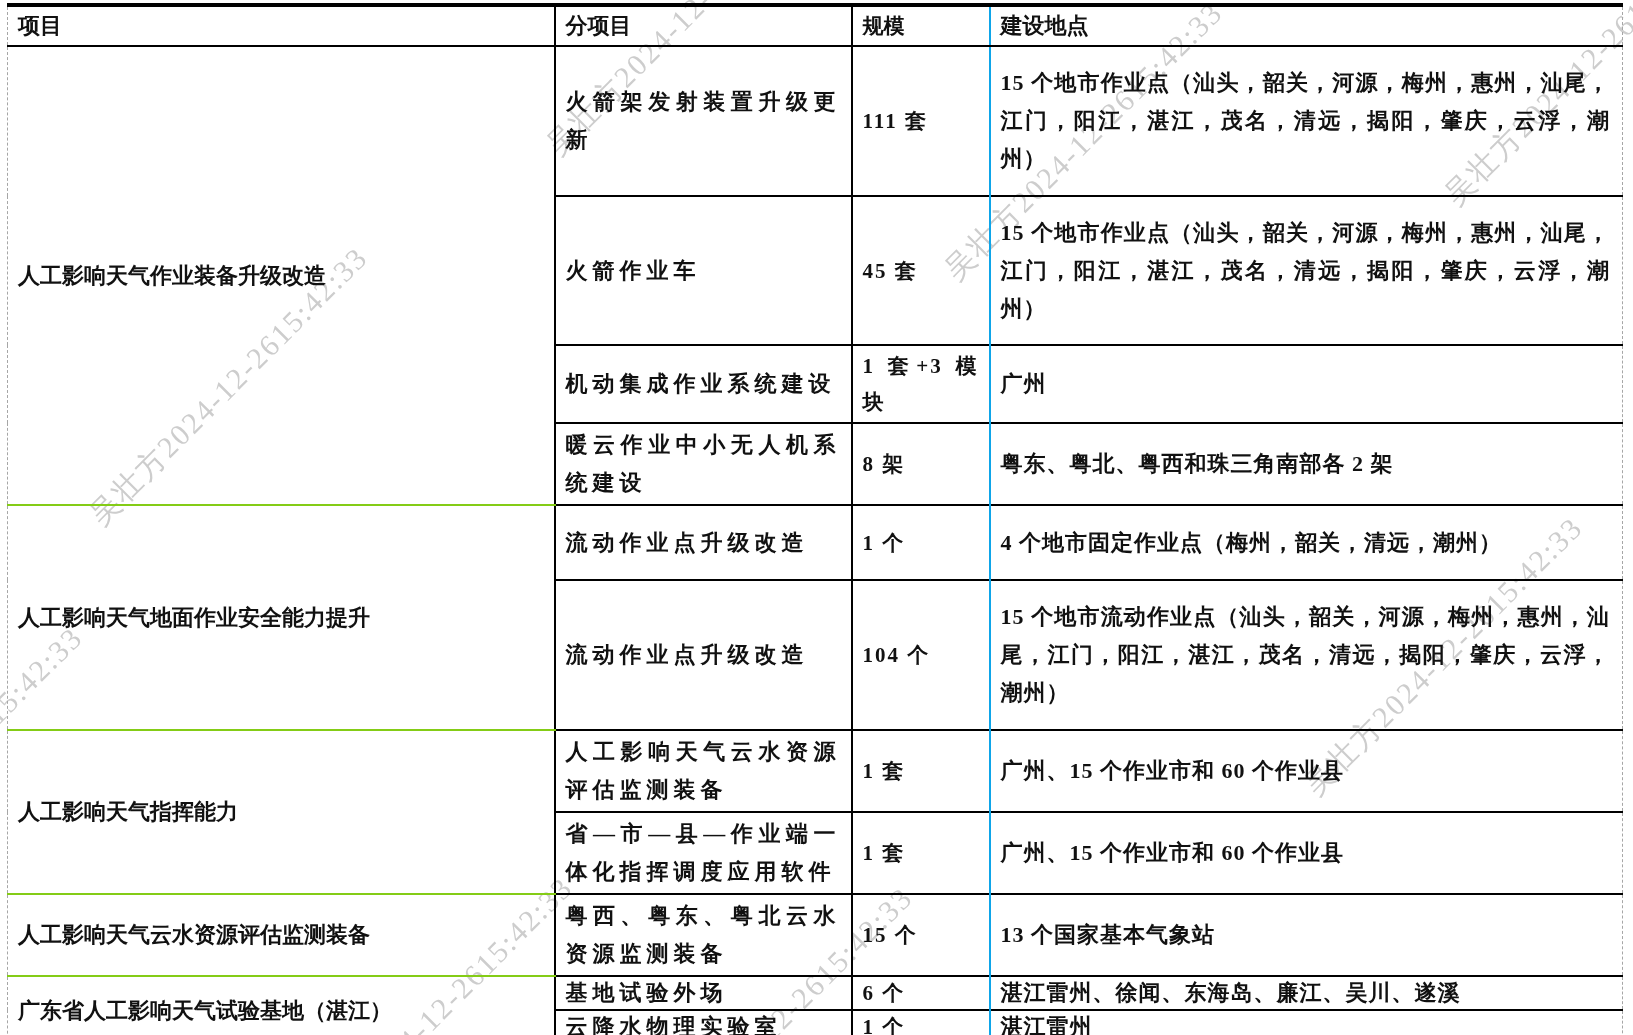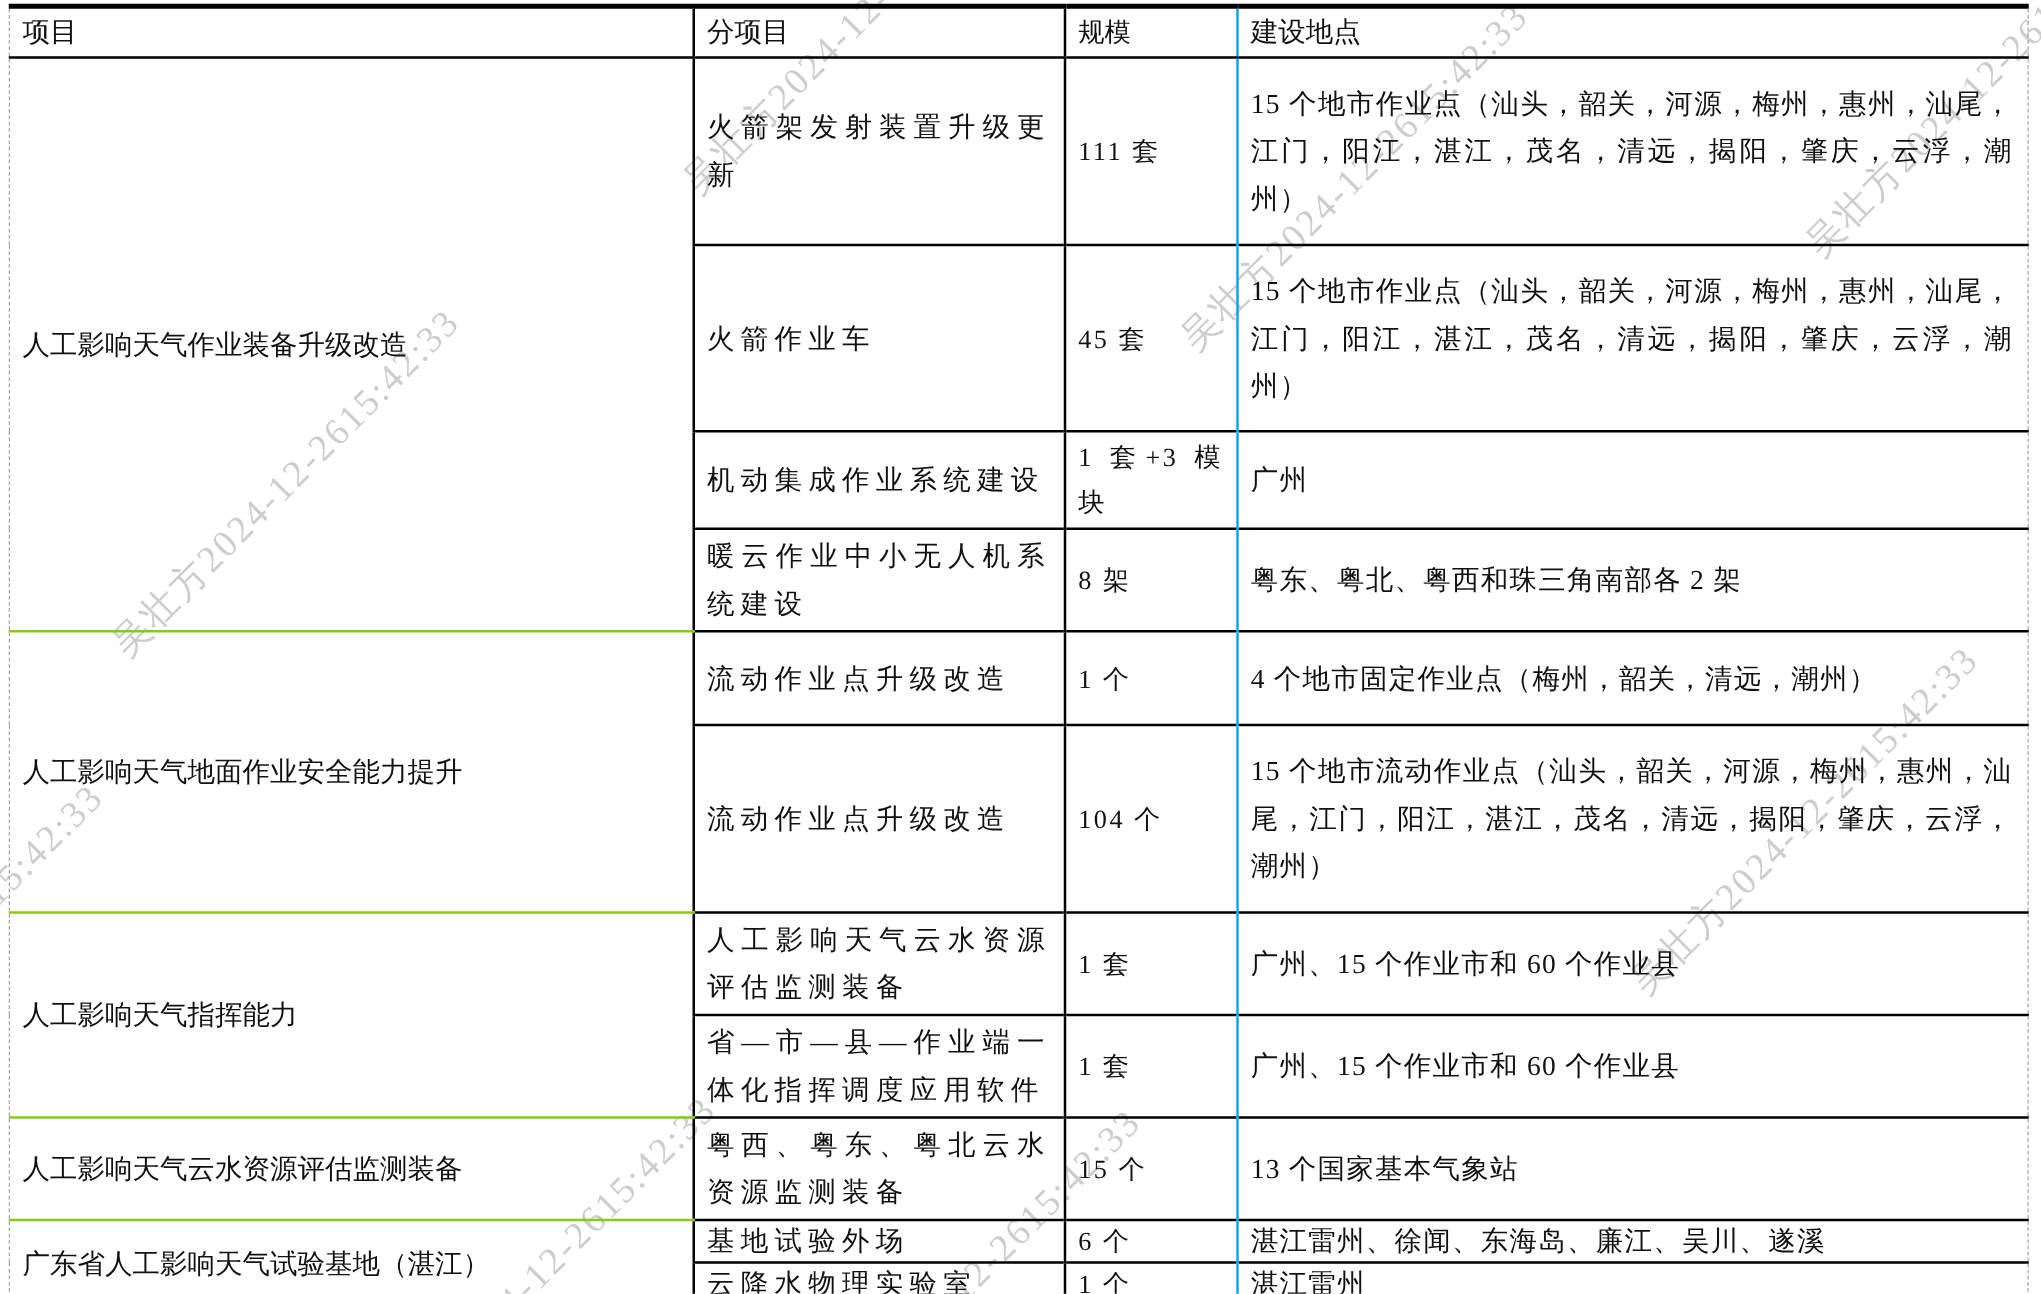--- a/index.html
+++ b/index.html
@@ -17,21 +17,21 @@
     transform:rotate(-45deg);transform-origin:0 50%;
   }
   
   #tbl-wrap{position:absolute;left:7px;top:3px;z-index:1;}
   table{
     border-collapse:collapse;table-layout:fixed;
     width:1615px;background:transparent;
   }
   th,td{
     padding:2px 10px;vertical-align:middle;
-    font-weight:normal;overflow:hidden;
+    font-weight:bold;overflow:hidden;
   }
   thead th{
     border-top:4px solid #000;
     border-bottom:2px solid #000;
     font-size:22px;text-align:left;line-height:26px;
     height:32px;
   }
   tbody td{border-top:2px solid #000;}
   tbody tr.group-start td{border-top:2px solid #000;}
   tbody tr:last-child td{border-bottom:4px solid #000;}

